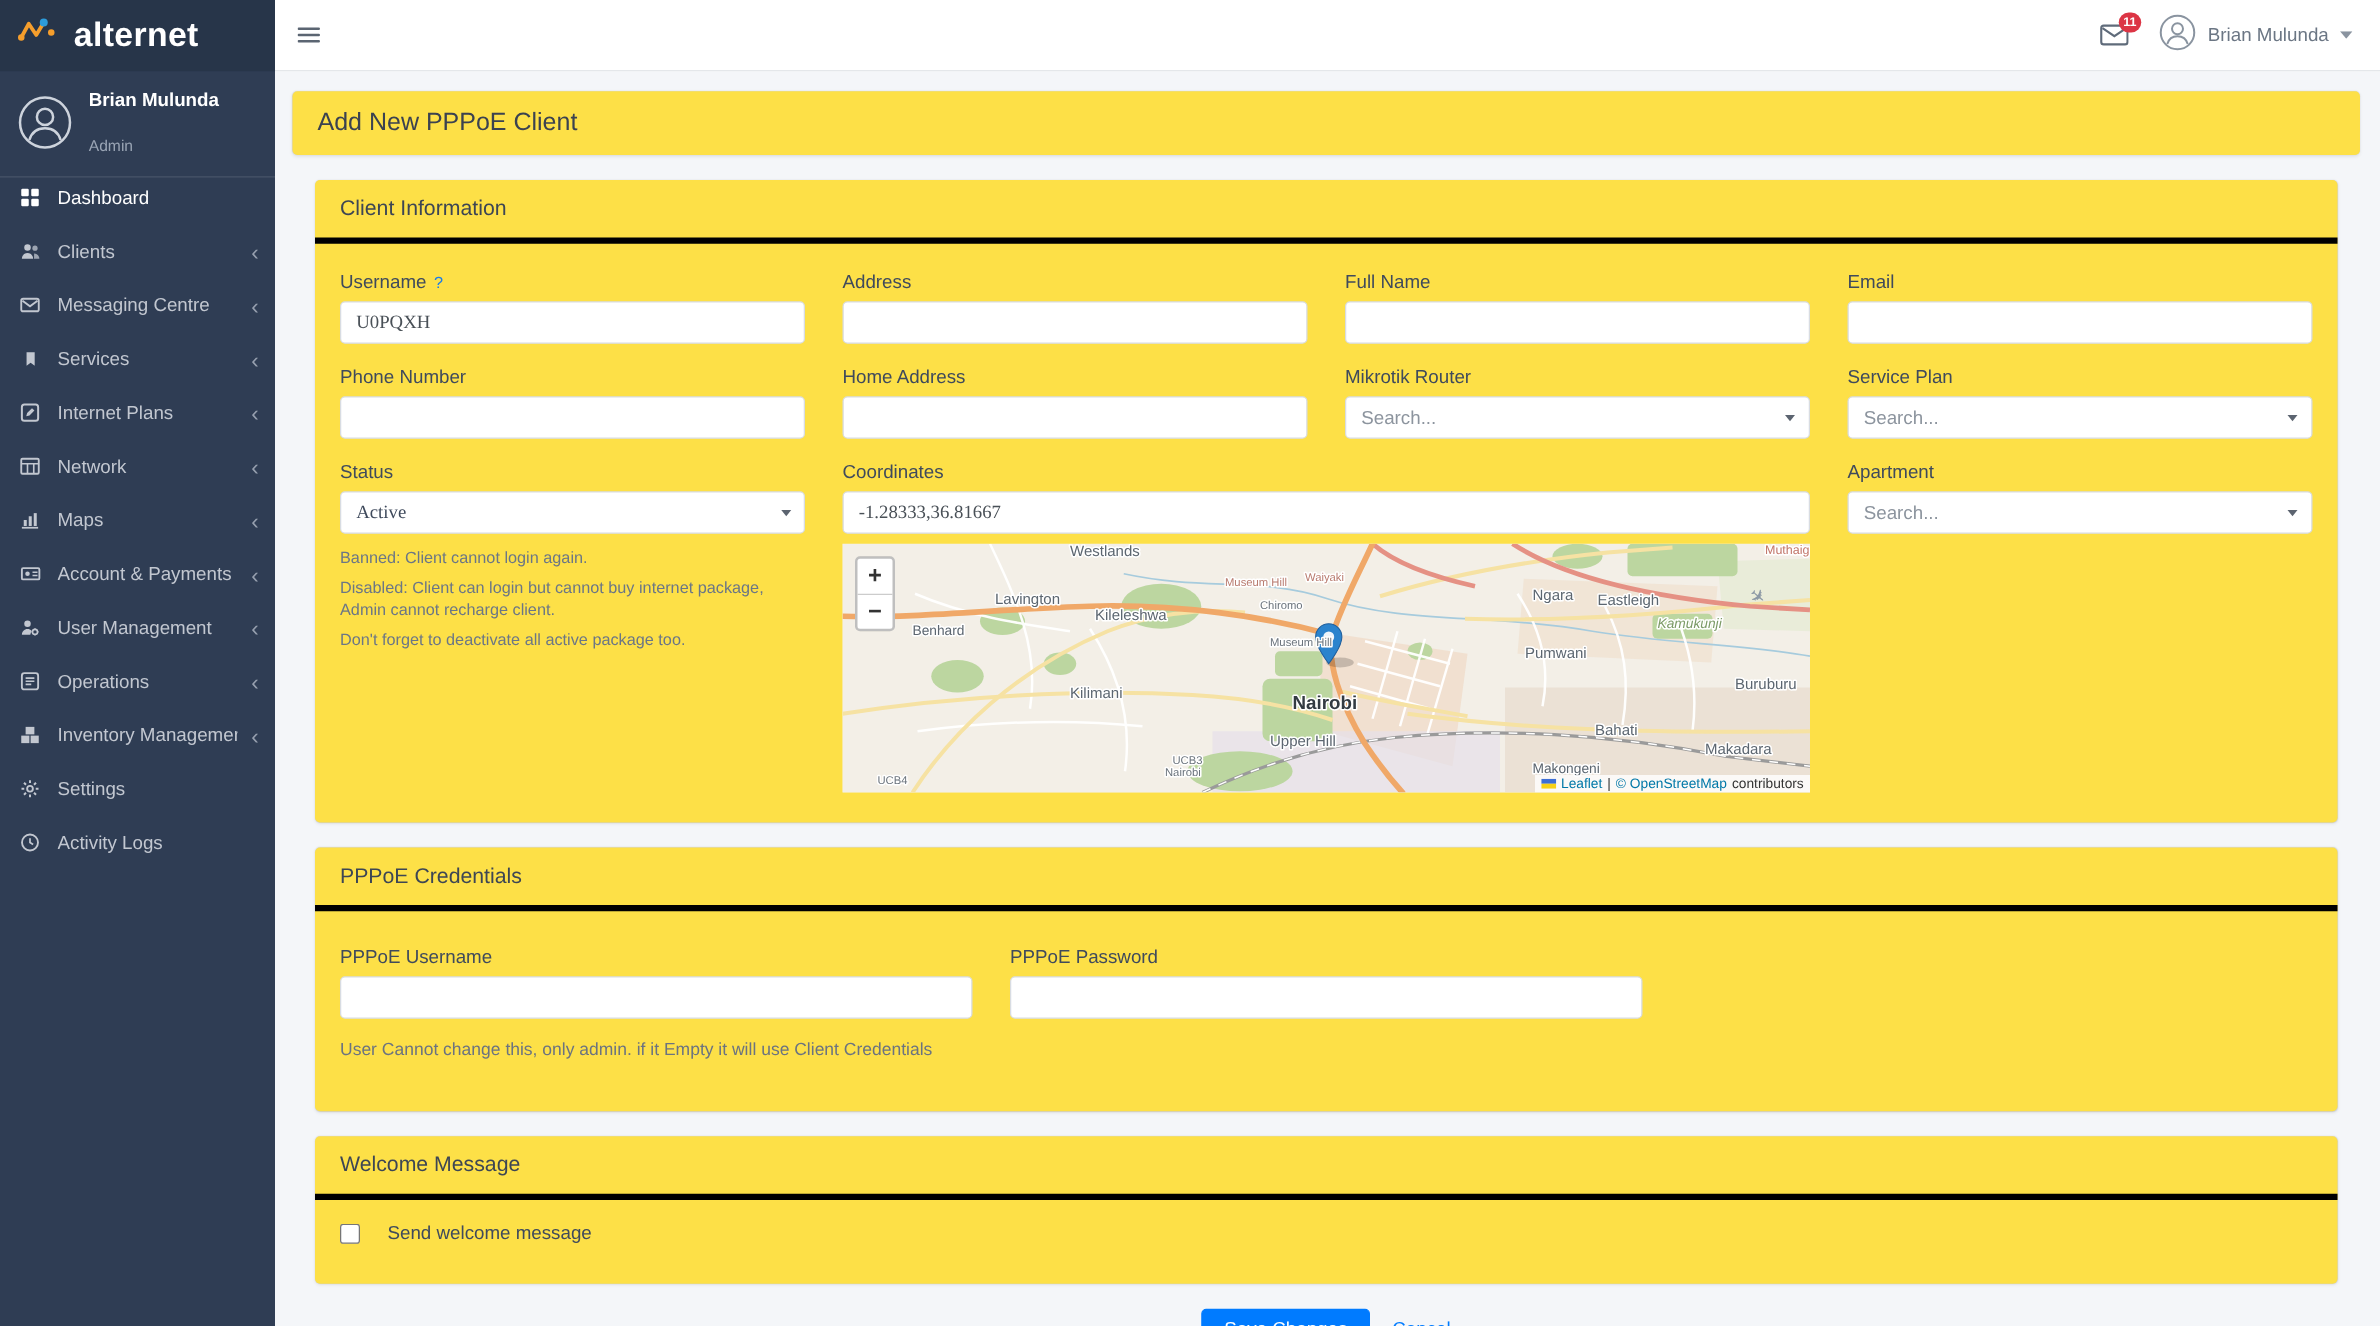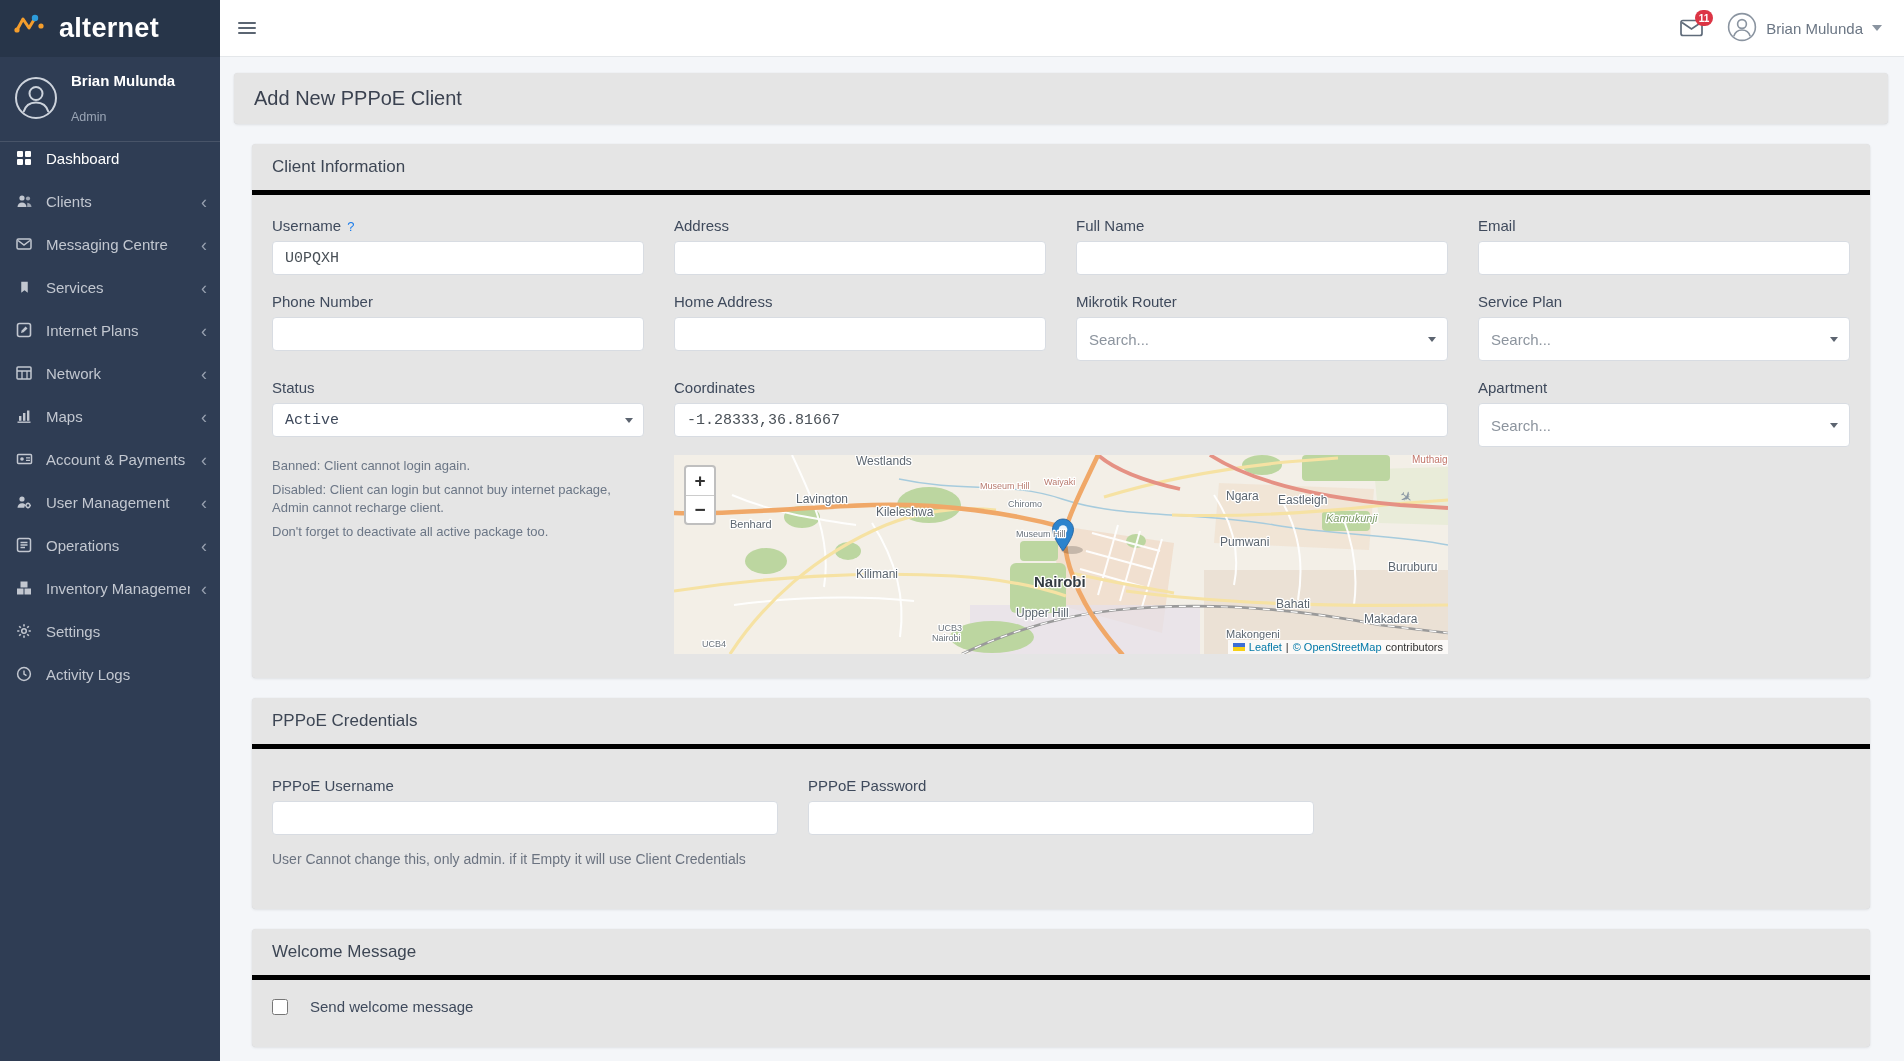--- a/index.html
+++ b/index.html
@@ -29,21 +29,21 @@
   .topbar{height:57px;flex:0 0 57px;background:#fff;border-bottom:1px solid #e4e7ea;display:flex;align-items:center;padding:0 22px 0 18px}
   .hamburger{cursor:pointer;display:flex;align-items:center}
   .topbar-right{margin-left:auto;display:flex;align-items:center;gap:24px}
   .mail{position:relative;cursor:pointer;display:flex;}
   .badge{position:absolute;top:-9px;right:-10px;background:#dc3545;color:#fff;font-size:10px;font-weight:700;
          min-width:17px;height:16px;border-radius:8px;display:flex;align-items:center;justify-content:center;padding:0 4px}
   .user-menu{display:flex;align-items:center;gap:9px;color:#6b7684;font-size:15px;cursor:pointer}
 
   
   .content{flex:1;overflow:hidden;padding:16px 16px 0 14px}
-  .card{background:#e5e5e5;border-radius:4px;box-shadow:0 0 1px rgba(0,0,0,.12),0 1px 3px rgba(0,0,0,.08)}
+  .card{background:#fde047;border-radius:4px;box-shadow:0 0 1px rgba(0,0,0,.12),0 1px 3px rgba(0,0,0,.08)}
   .page-header{padding:14px 20px;margin-bottom:20px}
   .page-header h1{font-size:20px;font-weight:400;color:#3b4250}
   .form-wrap{margin:0 18px}
   .section{margin-bottom:20px}
   .card-header{padding:13px 20px;border-bottom:5px solid #000000;font-size:17px;color:#3d4654}
   .card-body{padding:22px 20px 24px}
 
   .ci-grid{display:grid;grid-template-columns:repeat(4,1fr);column-gap:30px;
     grid-template-areas:
      "a1 a2 a3 a4"
@@ -53,27 +53,27 @@
   .ga-a1{grid-area:a1}.ga-a2{grid-area:a2}.ga-a3{grid-area:a3}.ga-a4{grid-area:a4}
   .ga-b1{grid-area:b1}.ga-b2{grid-area:b2}.ga-b3{grid-area:b3}.ga-b4{grid-area:b4}
   .ga-c1{grid-area:c1}.ga-c2{grid-area:c2}.ga-c4{grid-area:c4}
   .ga-d1{grid-area:d1}
 
   .fg{margin-bottom:18px}
   .fg.mb0{margin-bottom:0}
   .lbl{display:block;font-size:15px;color:#3f4a5c;margin-bottom:7px}
   .help-q{color:#1b7ceb;font-size:13px;margin-left:6px;cursor:help}
   .inp{width:100%;height:34px;border:1px solid #d8dce2;border-radius:4px;padding:6px 12px;font-size:15px;color:#495057;
-       background:#fff;font-family:Liberation Mono, monospace;outline:none;display:block}
+       background:#fff;font-family:Liberation Serif, serif;outline:none;display:block}
   .inp::placeholder{color:#9aa0a8}
   .selwrap{position:relative}
   select.inp{appearance:none;-webkit-appearance:none;padding-right:28px;color:#3f4a5c;cursor:pointer}
   .selwrap::after,.sel2::after{content:"";position:absolute;right:11px;top:50%;margin-top:-2px;
        border:4px solid transparent;border-top:5px solid #5c6470;pointer-events:none}
-  .sel2{position:relative;height:44px;border:1px solid #d8dce2;border-radius:4px;display:flex;align-items:center;
+  .sel2{position:relative;height:34px;border:1px solid #d8dce2;border-radius:4px;display:flex;align-items:center;
         padding:0 28px 0 12px;color:#8c949e;font-size:15px;background:#fff;cursor:pointer}
   .status-notes{margin-top:10px;font-size:13px;color:#6b7686;line-height:1.38}
   .status-notes div{margin-bottom:6px}
 
   
   .map-wrap{grid-area:d2;margin-top:8px;height:199px;position:relative}
   .map{position:absolute;inset:0;overflow:hidden;background:#f3efe7}
   .map svg.base{position:absolute;inset:0;width:100%;height:100%}
   .mlbl{paint-order:stroke;stroke:#fff;stroke-width:2.4px;stroke-linejoin:round}
   .leaflet-zoom{position:absolute;top:10px;left:10px;width:32px;background:#fff;border:2px solid rgba(0,0,0,.25);border-radius:4px;z-index:5}

